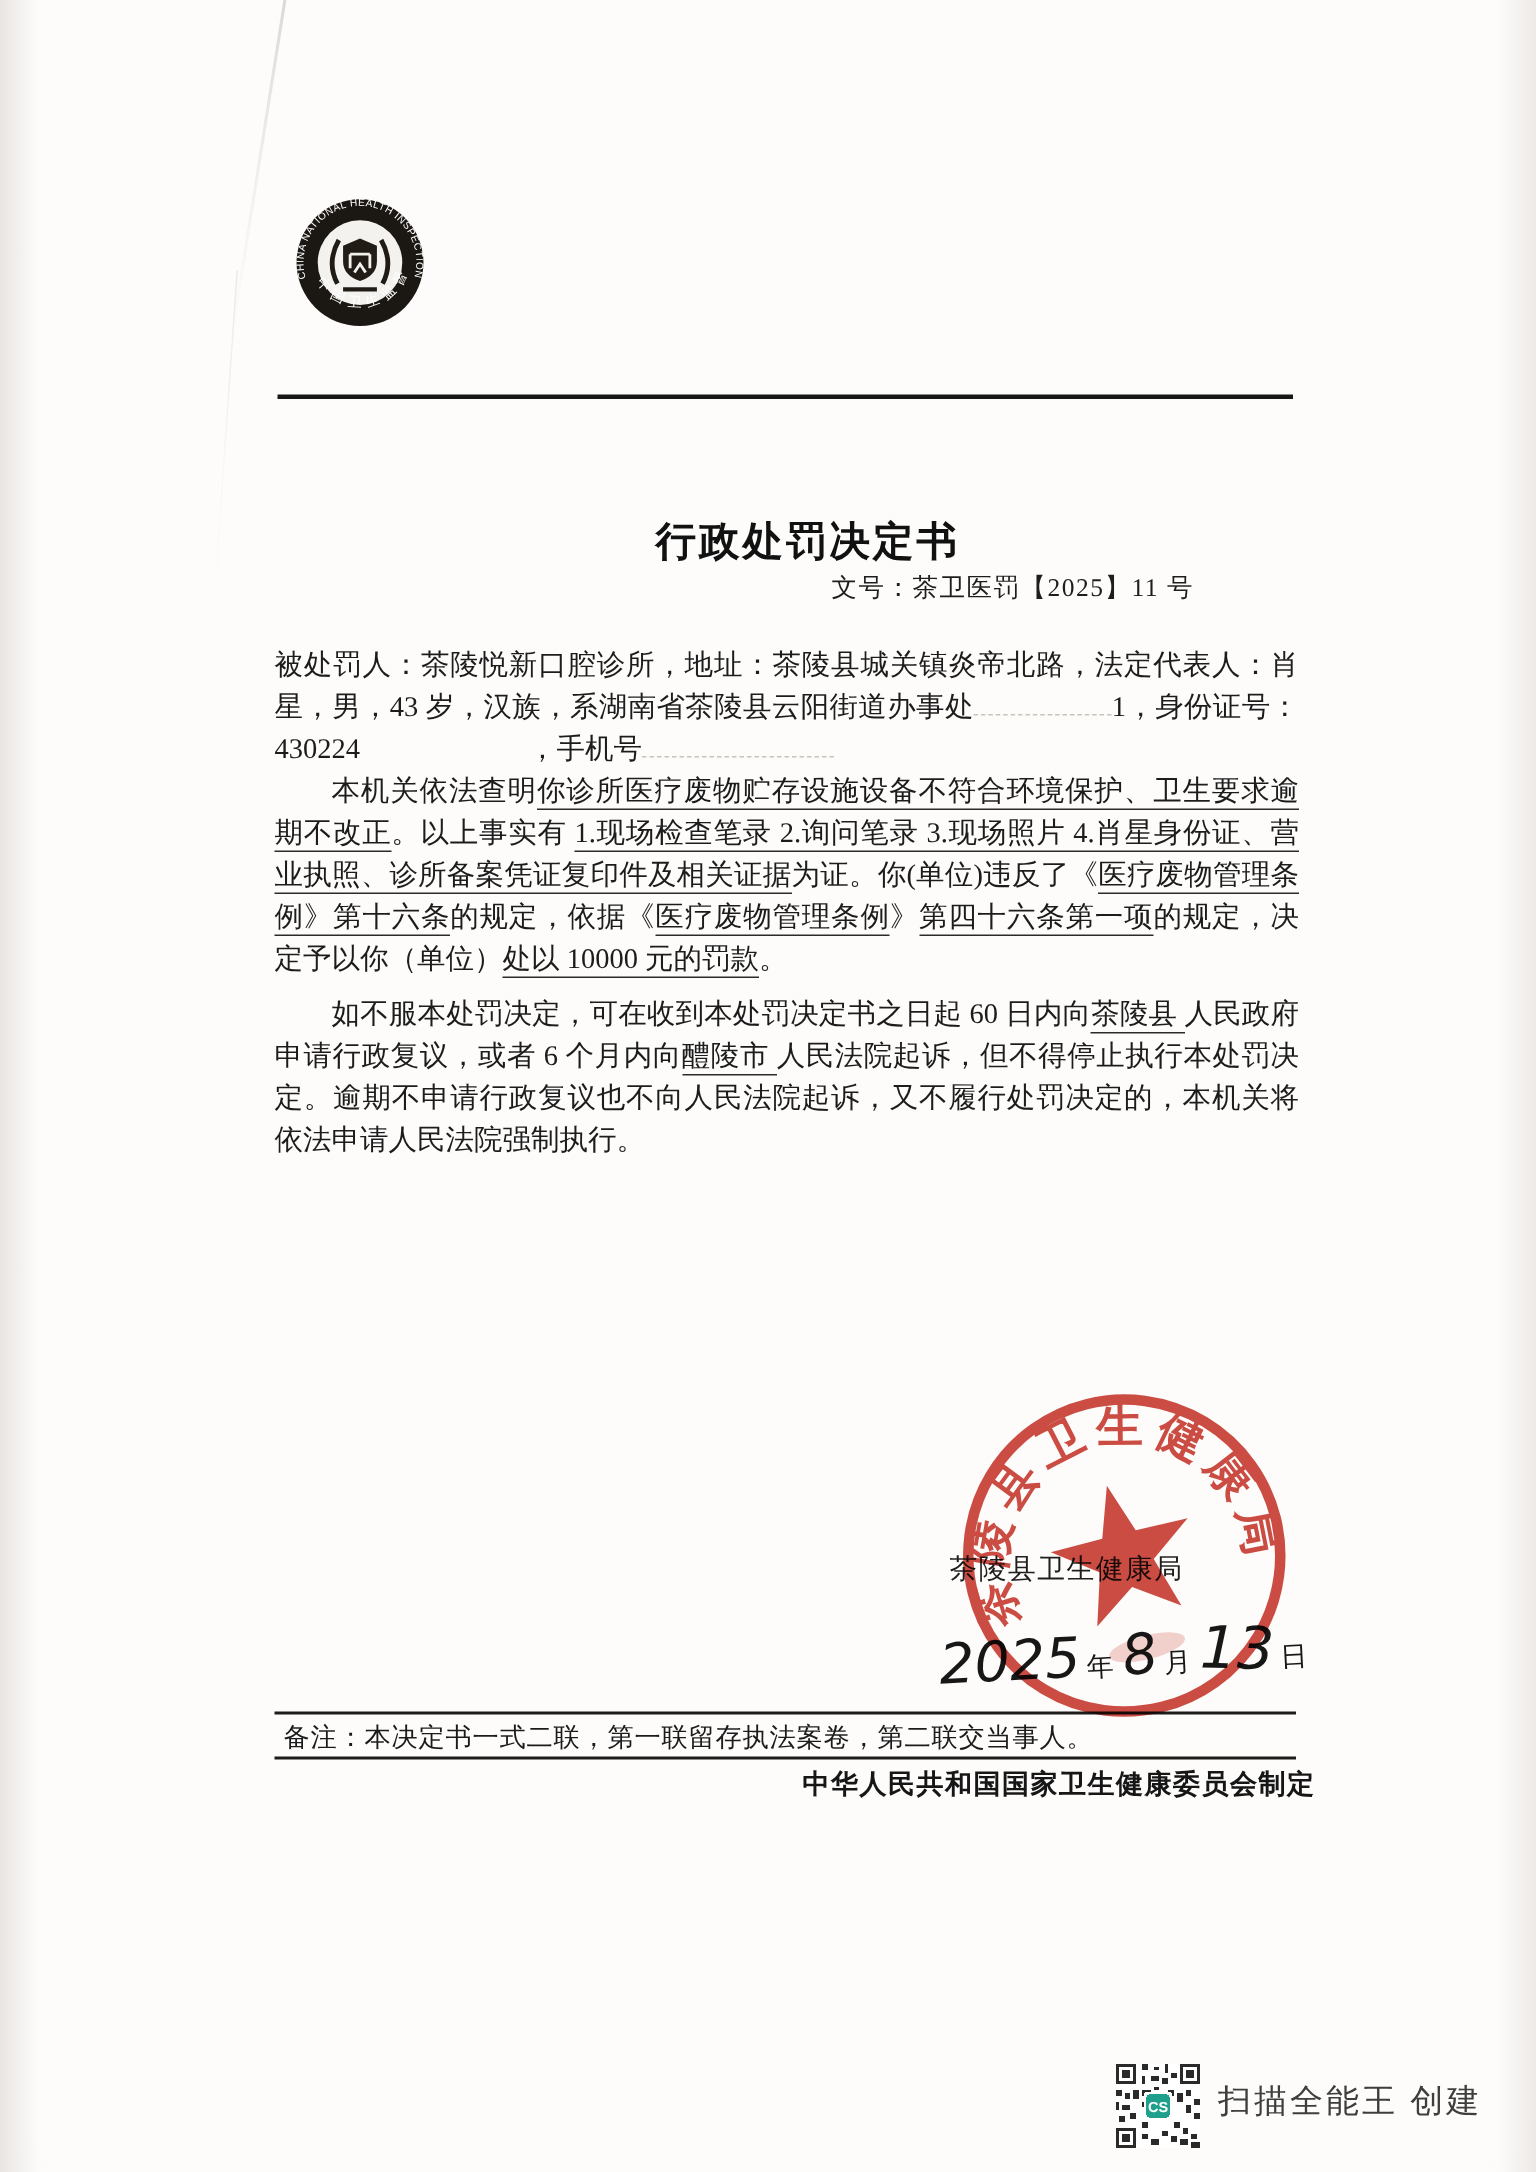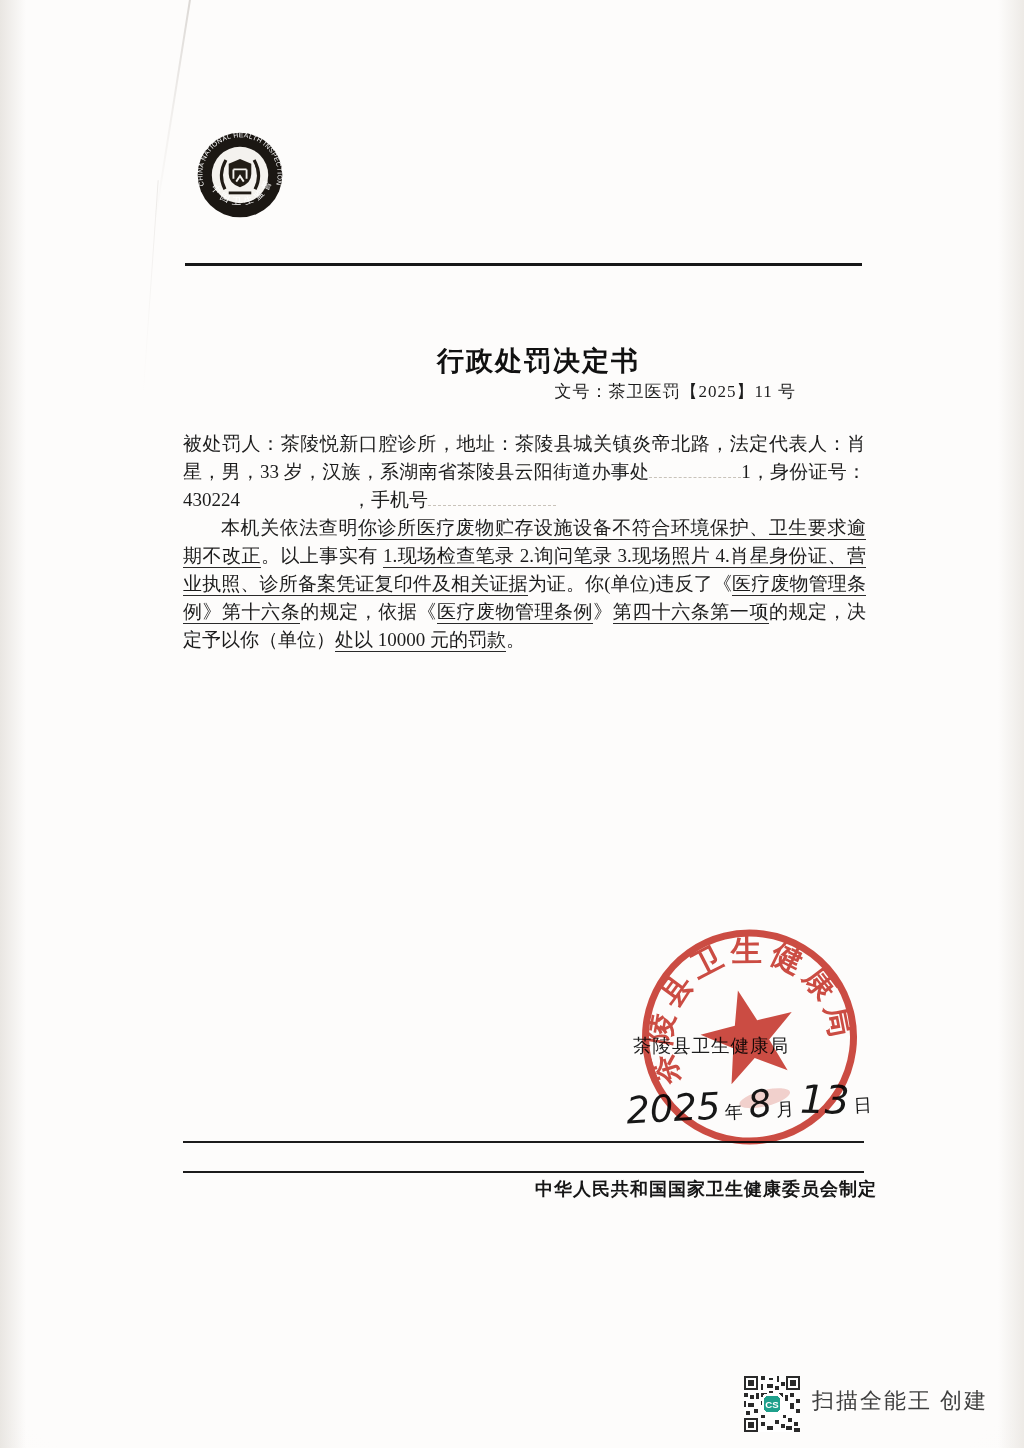--- a/index.html
+++ b/index.html
@@ -85,22 +85,23 @@
       <path d="M38 68 h24" stroke="#201b15" stroke-width="3"></path>
     </svg>
   </div>
 
   <div class="band-rule"></div>
 
   <h1 class="doc-title">行政处罚决定书</h1>
   <div class="doc-number">文号：茶卫医罚【2025】11 号</div>
 
   <div class="body">
-      <p class=""><span>被处罚人：茶陵悦新口腔诊所，地址：茶陵县城关镇炎帝北路，法定代表人：肖星，男，33 岁，汉族，系湖南省茶陵县云阳街道办事处</span><span class="redact dashes" style="width: 92px;"></span><span>1，身份证号：430224</span><span class="redact" style="width: 112px;"></span><span>，手机号</span><span class="redact dashes" style="width: 128px;"></span></p>
+      <p class=""><span>被处罚人：茶陵悦新口腔诊所，地址：茶陵县城关镇炎帝北路，法定代表人：肖星，男，43 岁，汉族，系湖南省茶陵县云阳街道办事处</span><span class="redact dashes" style="width: 92px;"></span><span>1，身份证号：430224</span><span class="redact" style="width: 112px;"></span><span>，手机号</span><span class="redact dashes" style="width: 128px;"></span></p>
       <p class="indent"><span>本机关依法查明</span><span class="u">你诊所医疗废物贮存设施设备不符合环境保护、卫生要求逾期不改正</span><span>。以上事实有 </span><span class="u">1.现场检查笔录 2.询问笔录 3.现场照片 4.肖星身份证、营业执照、诊所备案凭证复印件及相关证据</span><span>为证。你(单位)违反了《</span><span class="u">医疗废物管理条例》第十六条</span><span>的规定，依据《</span><span class="u">医疗废物管理条例</span><span>》</span><span class="u">第四十六条第一项</span><span>的规定，决定予以你（单位）</span><span class="u">处以 10000 元的罚款</span><span>。</span></p>
+      <p class="indent gap"><span>如不服本处罚决定，可在收到本处罚决定书之日起 60 日内向</span><span class="u">茶陵县&nbsp;</span><span>人民政府申请行政复议，或者 6 个月内向</span><span class="u">醴陵市&nbsp;</span><span>人民法院起诉，但不得停止执行本处罚决定。逾期不申请行政复议也不向人民法院起诉，又不履行处罚决定的，本机关将依法申请人民法院强制执行。</span></p>
     </div>
 
   <div class="printed-authority">茶陵县卫生健康局</div>
 
   <div class="seal">
     <svg viewBox="0 0 256 246" width="256" height="246">
       <g transform="rotate(-14 128 117)" opacity="0.82">
         <circle cx="128" cy="115" r="104" fill="none" stroke="#c3271b" stroke-width="7"></circle>
         <polygon points="128,67 139.5,100.5 175,101 146.5,122 156.9,156.5 128,136.5 99.1,156.5 109.5,122 81,101 116.5,100.5" fill="#c3271b"></polygon>
         <path id="sealarc" d="M 51.7 143 A 80 80 0 1 1 204.3 143" fill="none"></path>
@@ -115,20 +116,21 @@
   <div class="date-row">
     <span class="hw">2025</span>
       <span class="lbl">年</span>
     <span class="hw m">8</span>
       <span class="lbl">月</span>
     <span class="hw d">13</span>
       <span class="lbl">日</span>
   </div>
 
   <div class="foot-rule r1"></div>
+  <div class="foot-note">备注：本决定书一式二联，第一联留存执法案卷，第二联交当事人。</div>
   <div class="foot-rule r2"></div>
   <div class="foot-issuer">中华人民共和国国家卫生健康委员会制定</div>
 
   <div class="qr">
     <svg viewBox="0 0 29 29" width="56" height="56" shape-rendering="crispEdges">
       <rect x="0" y="0" width="29" height="29" fill="#ffffff"></rect>
       <g fill="#2a2a2a">
         <rect x="0" y="0" width="7" height="7"></rect>
           <rect x="22" y="0" width="7" height="7"></rect>
           <rect x="0" y="22" width="7" height="7"></rect>

